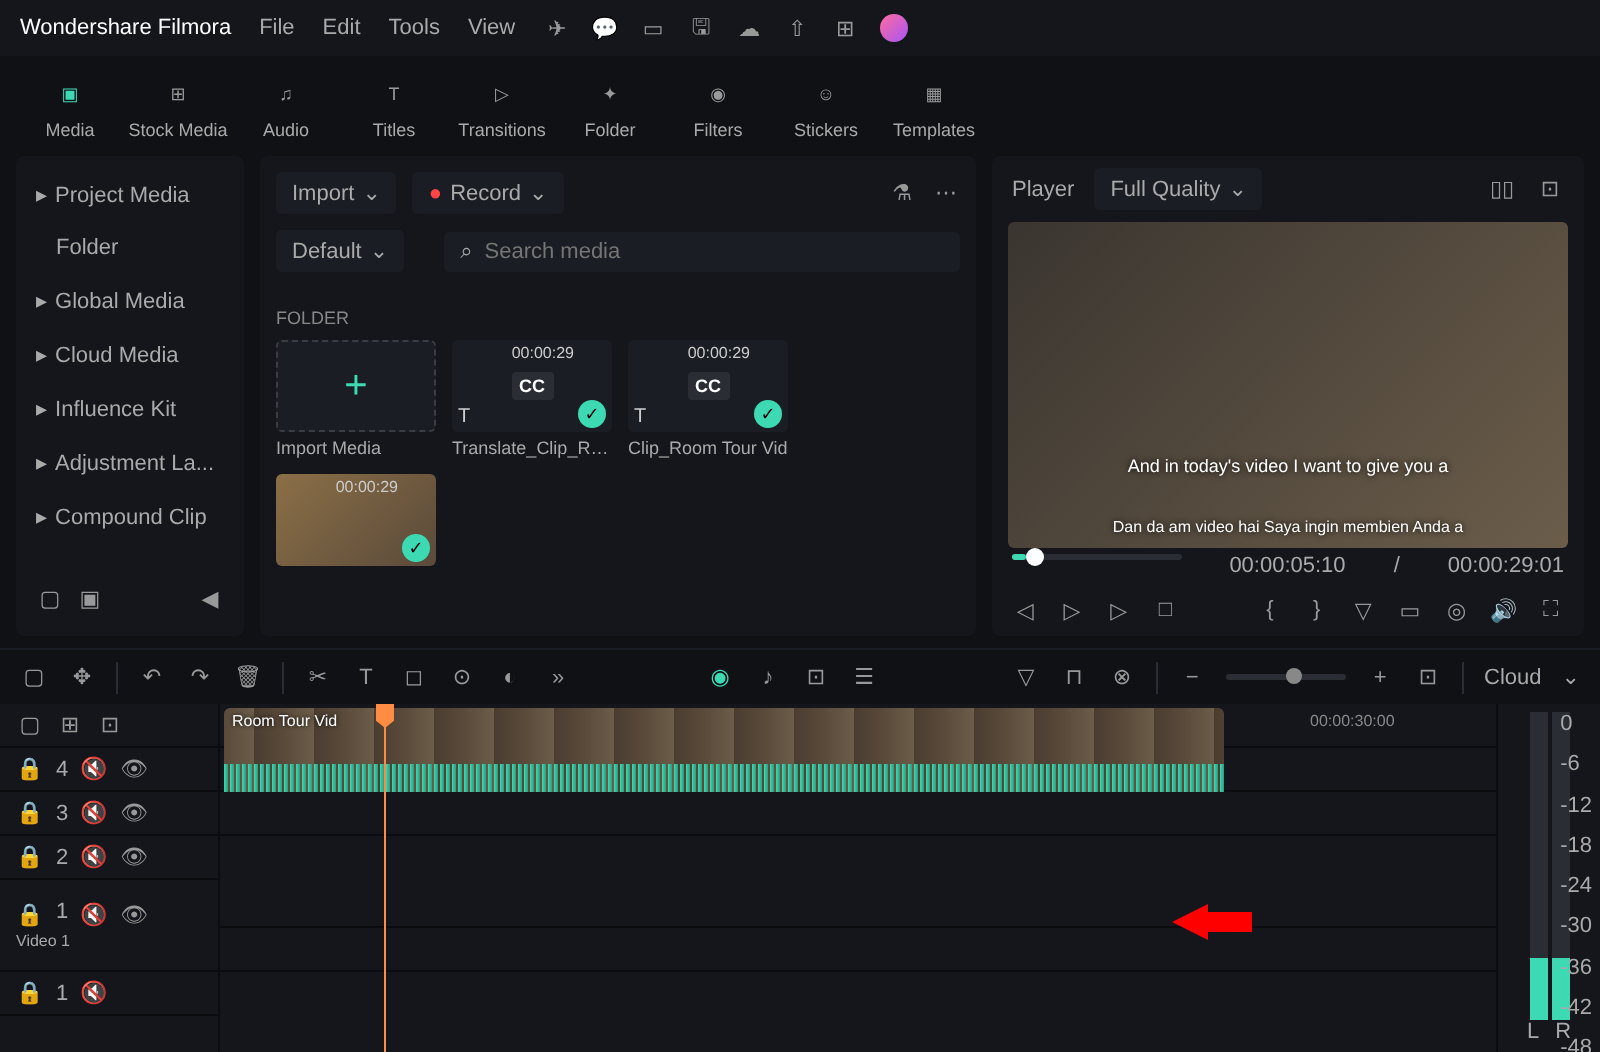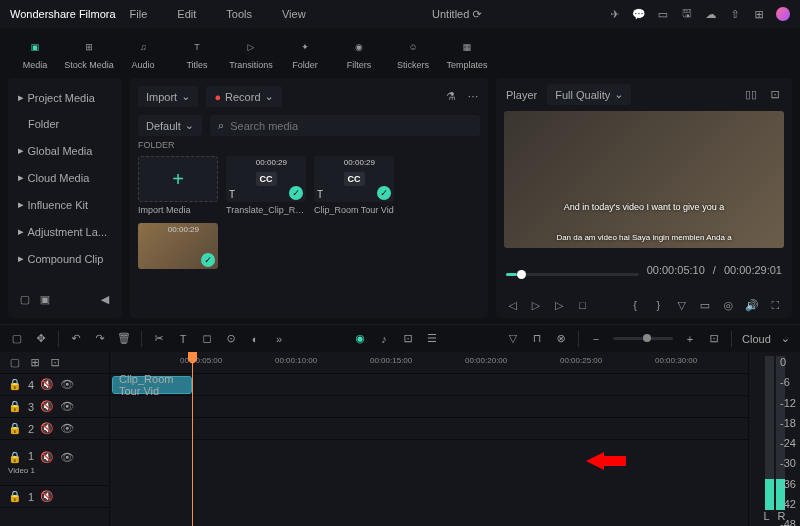--- a/index.html
+++ b/index.html
@@ -1,19 +1,19 @@
 <!DOCTYPE html>
 <html><head>
 <meta charset="utf-8">
 <style>
 *{margin:0;padding:0;box-sizing:border-box;font-family:-apple-system,sans-serif;font-size:11px;color:#aaa}
 body{background:#0f1115;width:800px;height:526px;overflow:hidden}
 .titlebar{height:28px;background:#14161c;display:flex;align-items:center;padding:0 10px;gap:14px}
 .titlebar .logo{color:#fff;font-weight:400}
-.titlebar .menu{display:flex;gap:30px}
+.titlebar .menu{display:flex;gap:14px}
 .titlebar .center{flex:1;text-align:center;color:#888}
 .titlebar .right{display:flex;gap:10px;align-items:center}
 .titlebar .avatar{width:14px;height:14px;border-radius:50%;background:linear-gradient(135deg,#ff6b9d,#a855f7)}
 .ticon{width:14px;height:14px;display:inline-flex;align-items:center;justify-content:center;color:#999}
 
 .toolbar{height:50px;background:#0f1115;display:flex;padding:0 10px;gap:4px}
 .tool{display:flex;flex-direction:column;align-items:center;justify-content:center;width:50px;gap:3px;cursor:pointer}
 .tool.active{color:#3dd9b3}
 .tool.active .ticon{color:#3dd9b3}
 .tool .ticon{width:20px;height:20px}
@@ -21,21 +21,21 @@
 
 .main{display:flex;height:240px;gap:8px;padding:0 8px}
 .sidebar{width:114px;background:#14161c;border-radius:4px;padding:6px 0;display:flex;flex-direction:column}
 .side-item{padding:7px 10px;font-size:10px;display:flex;align-items:center;gap:4px;cursor:pointer}
 .side-item.active{color:#3dd9b3}
 .side-foot{margin-top:auto;display:flex;gap:6px;padding:6px 10px}
 
 .media{flex:1;background:#14161c;border-radius:4px;padding:8px;display:flex;flex-direction:column}
 .media-top{display:flex;gap:8px;align-items:center;margin-bottom:8px}
 .dropdown{background:#1a1d24;padding:4px 8px;border-radius:3px;display:flex;align-items:center;gap:4px;cursor:pointer}
-.media-search{display:flex;gap:8px;align-items:center;margin-bottom:4px}
+.media-search{display:flex;gap:20px;align-items:center;margin-bottom:18px}
 .search-box{flex:1;background:#1a1d24;padding:4px 8px;border-radius:3px;display:flex;align-items:center;gap:6px}
 .search-box input{background:none;border:none;outline:none;color:#888;width:100%}
 .folder-label{font-size:9px;color:#888;margin-bottom:6px}
 .thumbs{display:flex;gap:8px;flex-wrap:wrap}
 .thumb{width:80px;display:flex;flex-direction:column;gap:3px}
 .thumb-img{width:80px;height:46px;background:#1a1d24;border-radius:3px;position:relative;display:flex;align-items:center;justify-content:center}
 .thumb-img.import{border:1px dashed #3a3d44}
 .thumb-img .plus{color:#3dd9b3;font-size:20px}
 .thumb-img .dur{position:absolute;top:2px;right:19px;font-size:8px;color:#ccc}
 .thumb-img .check{position:absolute;bottom:2px;right:3px;width:14px;height:14px;background:#3dd9b3;border-radius:50%;display:flex;align-items:center;justify-content:center;color:#000;font-size:9px}
@@ -43,21 +43,21 @@
 .thumb-img .t-ico{position:absolute;bottom:2px;left:3px;color:#ccc;font-size:10px}
 .thumb span{font-size:9px;color:#aaa;white-space:nowrap;overflow:hidden;text-overflow:ellipsis}
 .thumb-photo{background:linear-gradient(135deg,#8b6f47,#5a4a3a)}
 
 .player{width:296px;background:#14161c;border-radius:4px;display:flex;flex-direction:column}
 .player-head{padding:6px 10px;display:flex;align-items:center;gap:10px}
 .preview{flex:1;margin:0 8px;background:linear-gradient(135deg,#3a3530,#6b5d4a);border-radius:3px;position:relative;display:flex;align-items:flex-end;justify-content:center;padding-bottom:26px}
 .preview .sub{position:absolute;color:#fff;font-size:9px;text-align:center;text-shadow:0 0 3px #000}
 .preview .sub1{bottom:36px}
 .preview .sub2{bottom:6px;font-size:8px}
-.player-prog{padding:16px 10px;display:flex;align-items:flex-end;gap:8px}
+.player-prog{padding:3px 10px;display:flex;align-items:flex-start;gap:24px}
 .prog-bar{flex:1;height:3px;background:#2a2d34;border-radius:2px;position:relative}
 .prog-bar::after{content:'';position:absolute;left:0;width:8%;height:100%;background:#3dd9b3;border-radius:2px}
 .prog-bar .knob{position:absolute;left:8%;top:-3px;width:9px;height:9px;background:#fff;border-radius:50%}
 .player-ctrl{padding:6px 10px;display:flex;align-items:center;gap:10px;justify-content:center}
 
 .tl-tools{height:28px;background:#0f1115;display:flex;align-items:center;padding:0 10px;gap:10px;border-top:1px solid #1a1d24;margin-top:6px}
 .tl-tools .sep{width:1px;height:16px;background:#2a2d34}
 .zoom-slider{width:60px;height:3px;background:#2a2d34;border-radius:2px;position:relative}
 .zoom-slider .knob{position:absolute;left:50%;top:-3px;width:8px;height:8px;background:#888;border-radius:50%}
 
@@ -88,24 +88,20 @@
 </head>
 <body>
 
 <div class="titlebar">
   <span class="logo">Wondershare Filmora</span>
   <div class="menu">
     <span>File</span>
     <span>Edit</span>
     <span>Tools</span>
     <span>View</span>
-  </div>
-  <div class="center">
-    <span>Untitled</span>
-    <span> ⟳</span>
   </div>
   <div class="right">
     <span class="ticon">✈</span>
     <span class="ticon">💬</span>
     <span class="ticon">▭</span>
     <span class="ticon">🖫</span>
     <span class="ticon">☁</span>
     <span class="ticon">⇧</span>
     <span class="ticon">⊞</span>
     <span class="avatar"></span>
@@ -373,20 +369,26 @@
       <span class="ruler-tick" style="left:355px">00:00:20:00</span>
       <span class="ruler-tick" style="left:450px">00:00:25:00</span>
       <span class="ruler-tick" style="left:545px">00:00:30:00</span>
     </div>
     <div class="track-row">
       <div class="clip" style="left:2px;width:80px">
           <span>Clip_Room Tour Vid</span>
         </div>
     </div>
     <div class="track-row"></div>
+    <div class="track-row tall">
+      <div class="clip-video" style="left:2px;width:500px">
+        <span class="lbl">Room Tour Vid</span>
+        <div class="wave"></div>
+      </div>
+    </div>
     <div class="track-row"></div>
     <div class="playhead"></div>
     <div class="arrow">
         <div class="arrow-shape"></div>
         <div class="arrow-tail"></div>
       </div>
   </div>
   <div class="meter" style="position:relative">
     <div class="meter-scale">
       <span>0</span>

